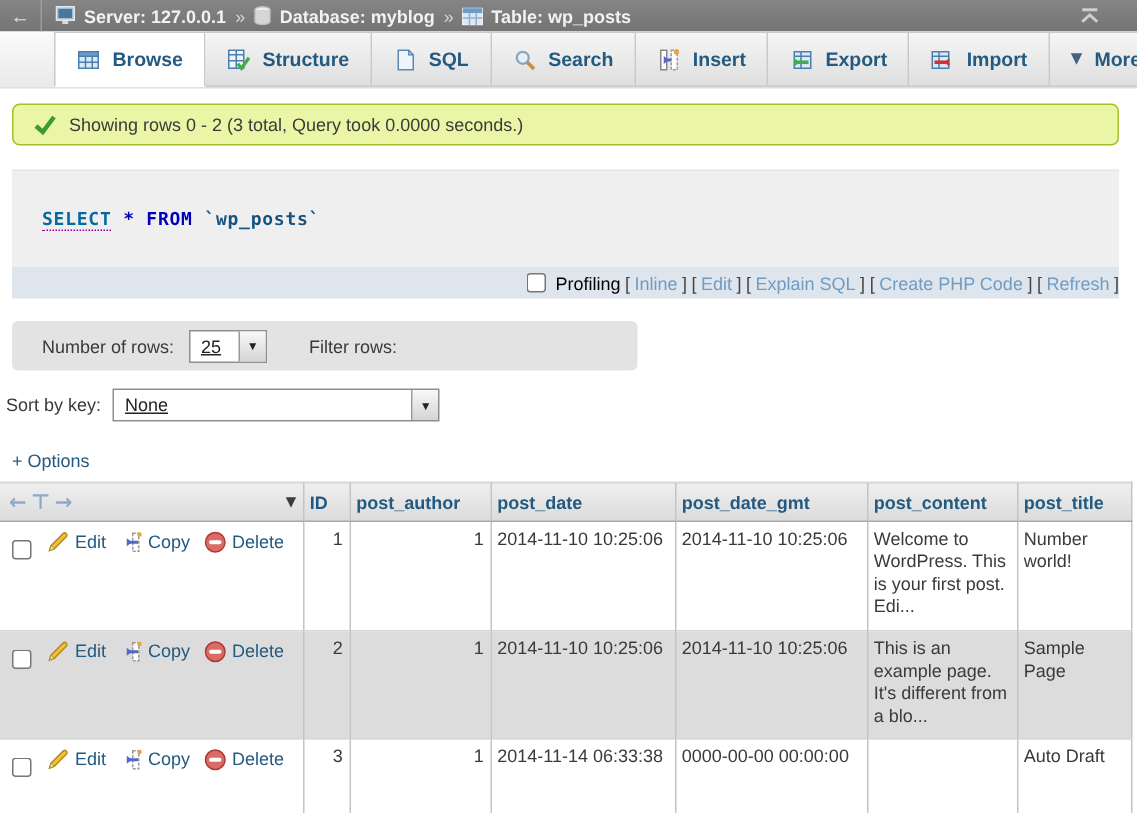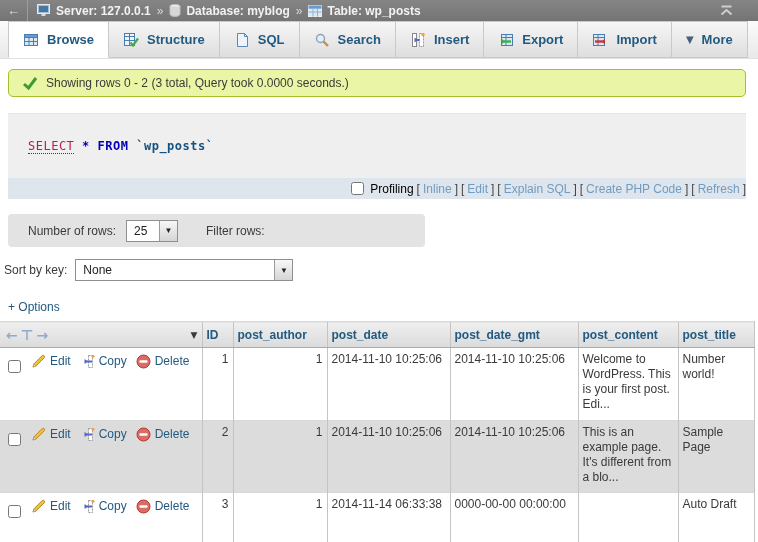--- a/index.html
+++ b/index.html
@@ -11,40 +11,40 @@
   
   .topbar{height:21px;background:linear-gradient(#858585,#747474);display:flex;align-items:center;color:#f2f2f2;font-weight:bold;}
   .backbox{width:27px;height:100%;display:flex;align-items:center;justify-content:center;border-right:1px solid #9d9d9d;color:#e3e3e3;font-weight:normal;font-size:13px;cursor:pointer;}
   .crumbs{display:flex;align-items:center;gap:6px;margin-left:9px;}
   .crumb{display:flex;align-items:center;gap:5px;}
   .sep{color:#d8d8d8;font-weight:normal;}
   .collapse{margin-left:auto;margin-right:24px;display:flex;align-items:center;cursor:pointer;}
   
   .tabbar{height:38px;background:linear-gradient(#fbfbfb,#e9e9e9);display:flex;align-items:stretch;padding-left:8px;border-bottom:1px solid #e0e0e0;box-sizing:border-box;}
   .tab{display:flex;align-items:center;gap:8px;padding:0 14px;border:1px solid #c9c9c9;border-left:none;background:linear-gradient(#f6f6f6,#dedede);color:#235a81;font-weight:bold;font-size:13px;cursor:pointer;white-space:nowrap;}
-  .tab:first-child{border-left:1px solid #c9c9c9;}
+  .tab:first-child{border-left:1px solid #c9c9c9;margin-left:28px;}
   .tab.active{background:#fff;border-bottom:1px solid #fff;}
   
   .msg{margin:10px 12px 0 8px;height:28px;box-sizing:border-box;background:#eaf6a6;border:1px solid #a5be2b;border-radius:5px;display:flex;align-items:center;padding-left:13px;color:#3a3a3a;}
   .msg .txt{margin-left:8px;}
   
   .sqlwrap{margin:16px 12px 0 8px;border-top:1px solid #e4e4e4;}
   .sqlquery{background:#efefef;height:64px;box-sizing:border-box;padding:25px 0 0 20px;font-family:"DejaVu Sans Mono","Liberation Mono",monospace;font-size:12px;letter-spacing:.5px;}
-  .kw-select{color:#be185d;font-weight:normal;border-bottom:1px dotted #990099;cursor:pointer;text-decoration:none;}
+  .kw-select{color:#0369a1;font-weight:bold;border-bottom:1px dotted #990099;cursor:pointer;text-decoration:none;}
   .kw{color:#0000bb;font-weight:bold;}
   .ident{color:#16527f;font-weight:bold;}
   .sqlfooter{background:#dfe5ec;height:21px;display:flex;align-items:center;justify-content:flex-end;padding-right:0;gap:3px;white-space:nowrap;}
   .sqlfooter label{display:flex;align-items:center;gap:4px;color:#000;cursor:pointer;}
   .sqlfooter input{width:13px;height:13px;margin:0 2px 0 0;}
   .br{color:#444;}
   .flink{color:#6e9cc3;text-decoration:none;cursor:pointer;}
   
   .rowsbar{margin:15px 0 0 8px;width:417px;height:33px;background:#e3e3e3;border-radius:4px;display:flex;align-items:center;box-sizing:border-box;padding-left:20px;gap:10px;color:#3a3a3a;}
   .fsel{display:inline-flex;align-items:stretch;height:22px;background:#fff;border:1px solid #8f8f8f;box-sizing:border-box;cursor:pointer;}
-  .fsel .v{display:flex;align-items:center;padding:0 7px;color:#222;flex:1;}
+  .fsel .v{display:flex;align-items:center;padding:0 7px;color:#222;flex:1;text-decoration:underline;}
   .fsel .b{width:17px;background:linear-gradient(#f8f8f8,#d5d5d5);border-left:1px solid #9a9a9a;display:flex;align-items:center;justify-content:center;color:#222;font-size:8px;}
   .fsel.rows{width:52px;margin-right:18px;}
   .fsel.sort{width:218px;}
   .filterinput{width:155px;height:22px;box-sizing:border-box;border:1px solid #c0c0c0;padding:0 6px;font-family:"Liberation Sans",sans-serif;font-size:13px;color:#444;}
   .filterinput::placeholder{color:#9a9a9a;}
   .sortrow{margin:12px 0 0 4px;display:flex;align-items:center;gap:8px;color:#3a3a3a;}
   .options{margin:19px 0 0 8px;color:#235a81;cursor:pointer;width:70px;}
   
   table.grid{border-collapse:collapse;table-layout:fixed;width:754px;margin-top:7px;}
   .grid th{background:linear-gradient(#efefef,#dbdbdb);border-top:1px solid #d8d8d8;border-bottom:1px solid #aaa;color:#235a81;font-weight:bold;text-align:left;padding:5px 4px;font-size:12px;height:15px;}

